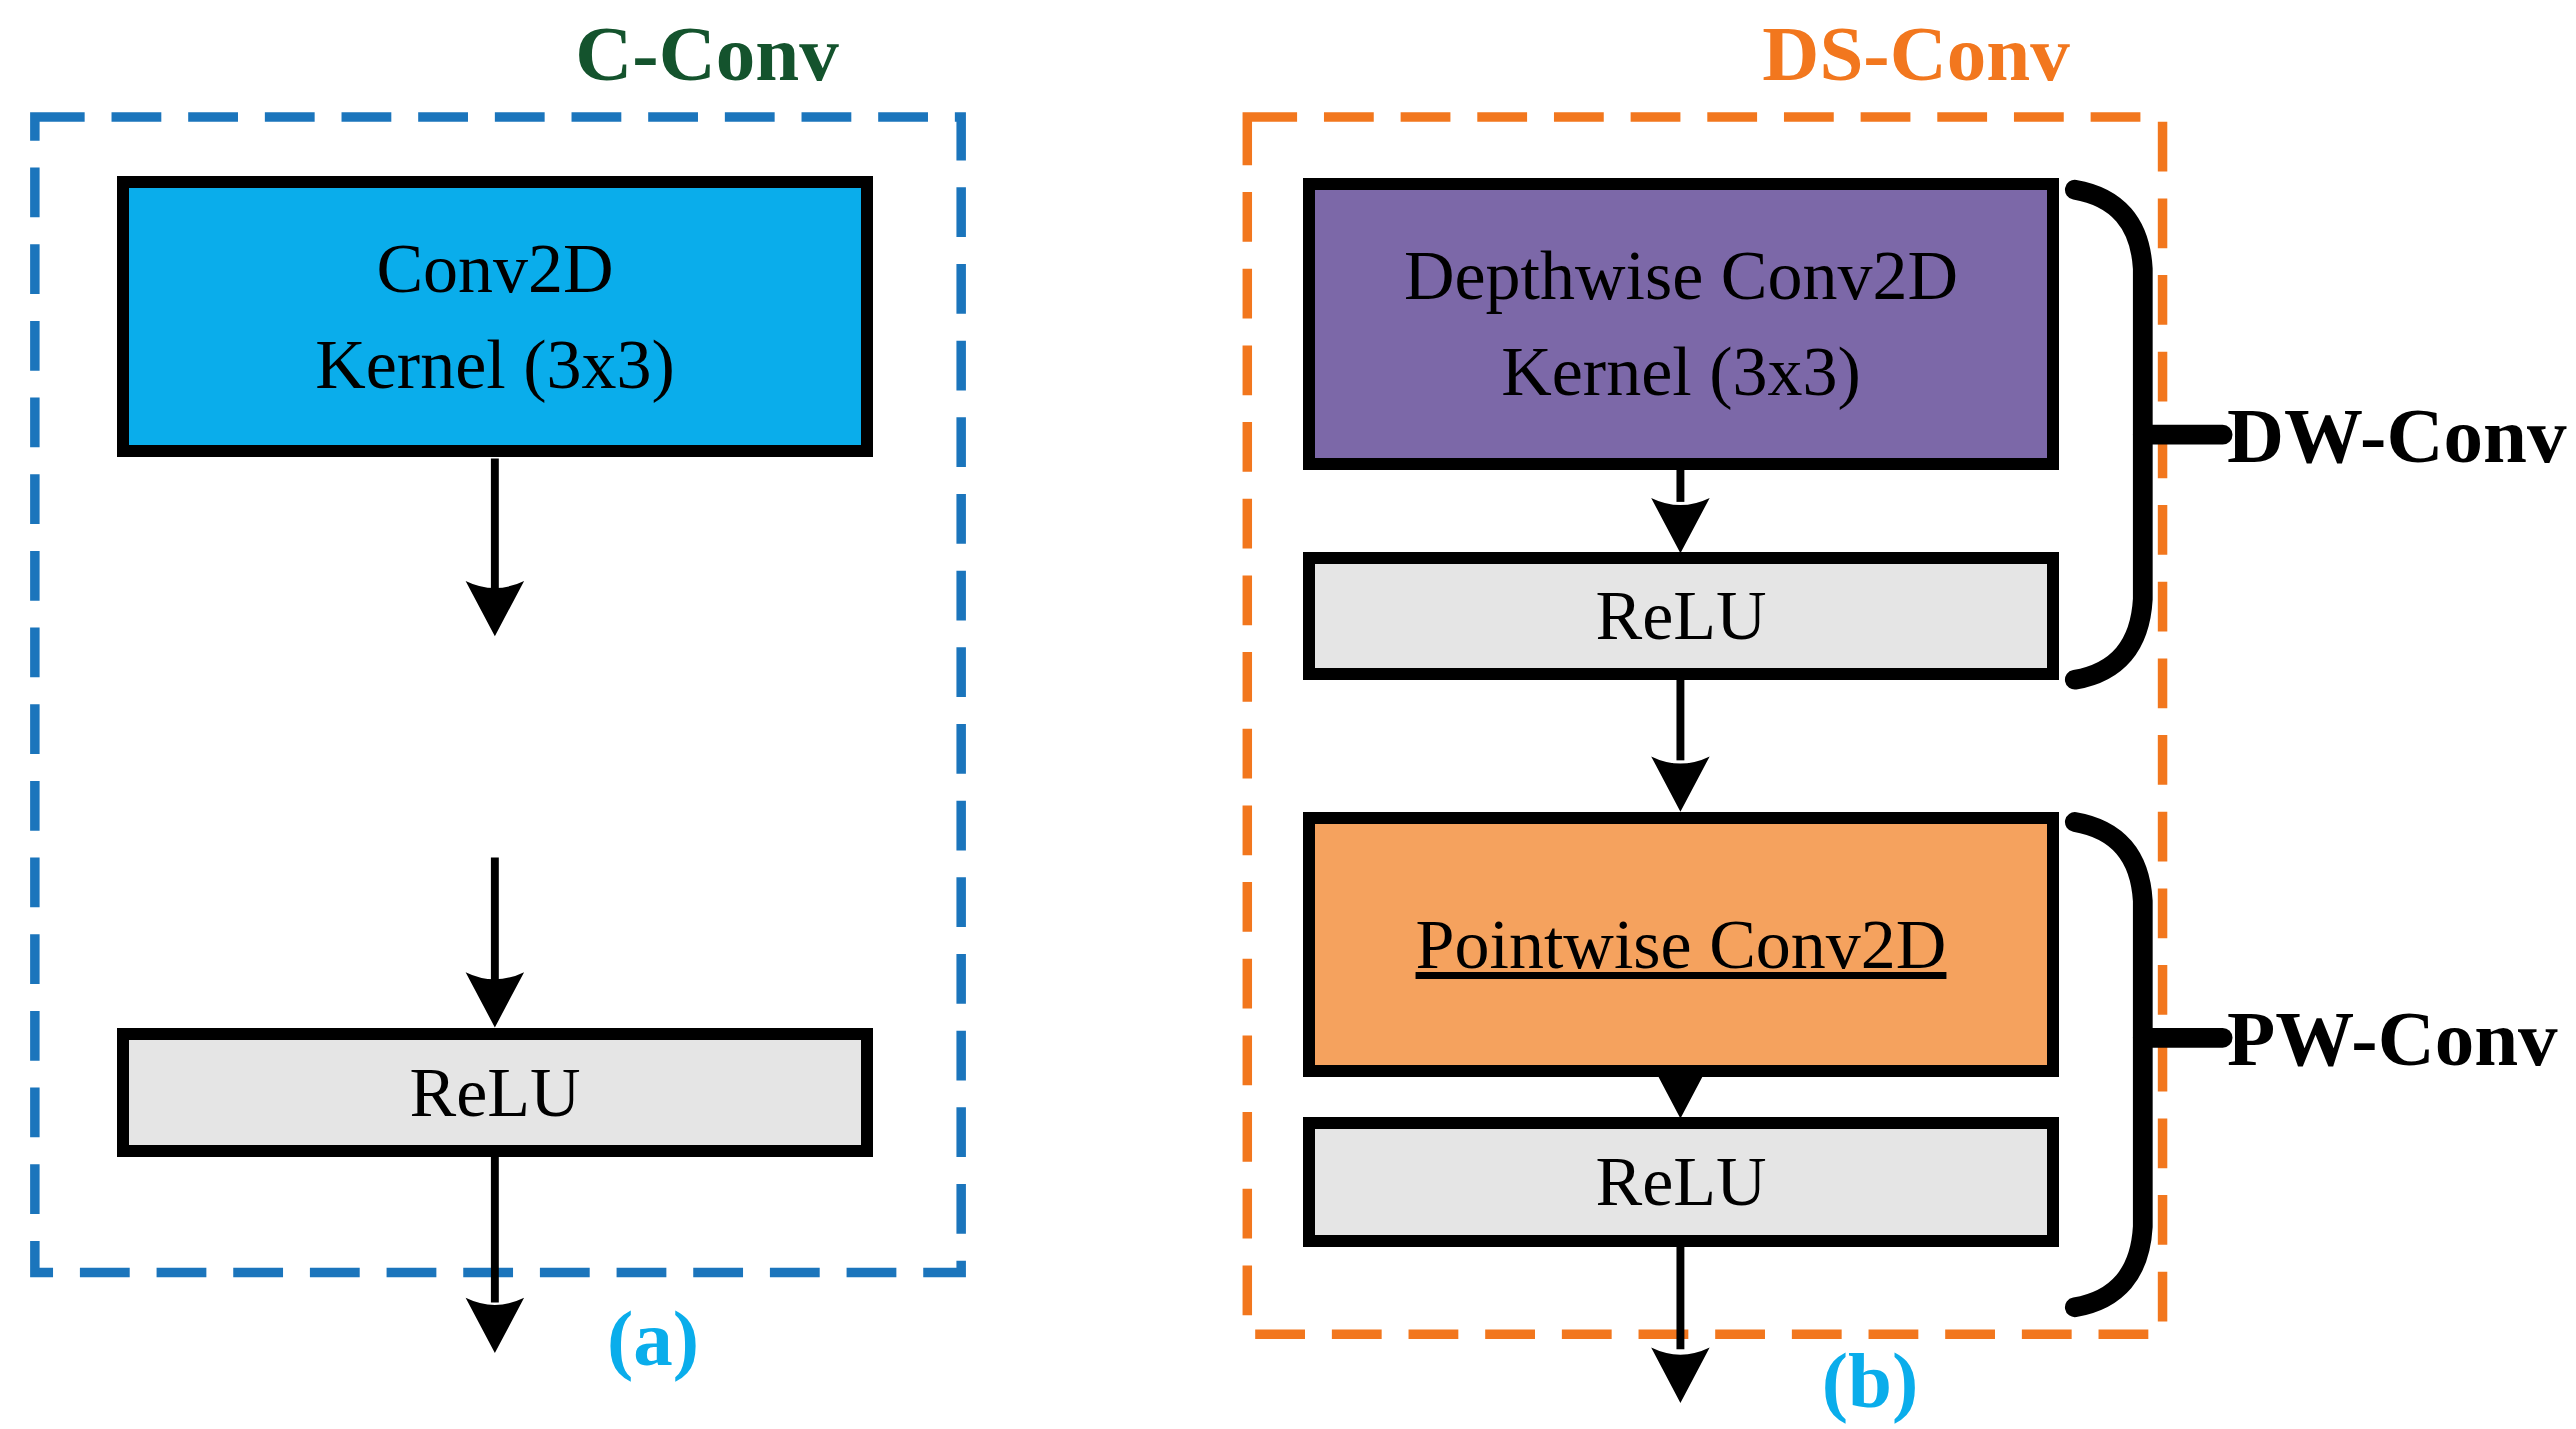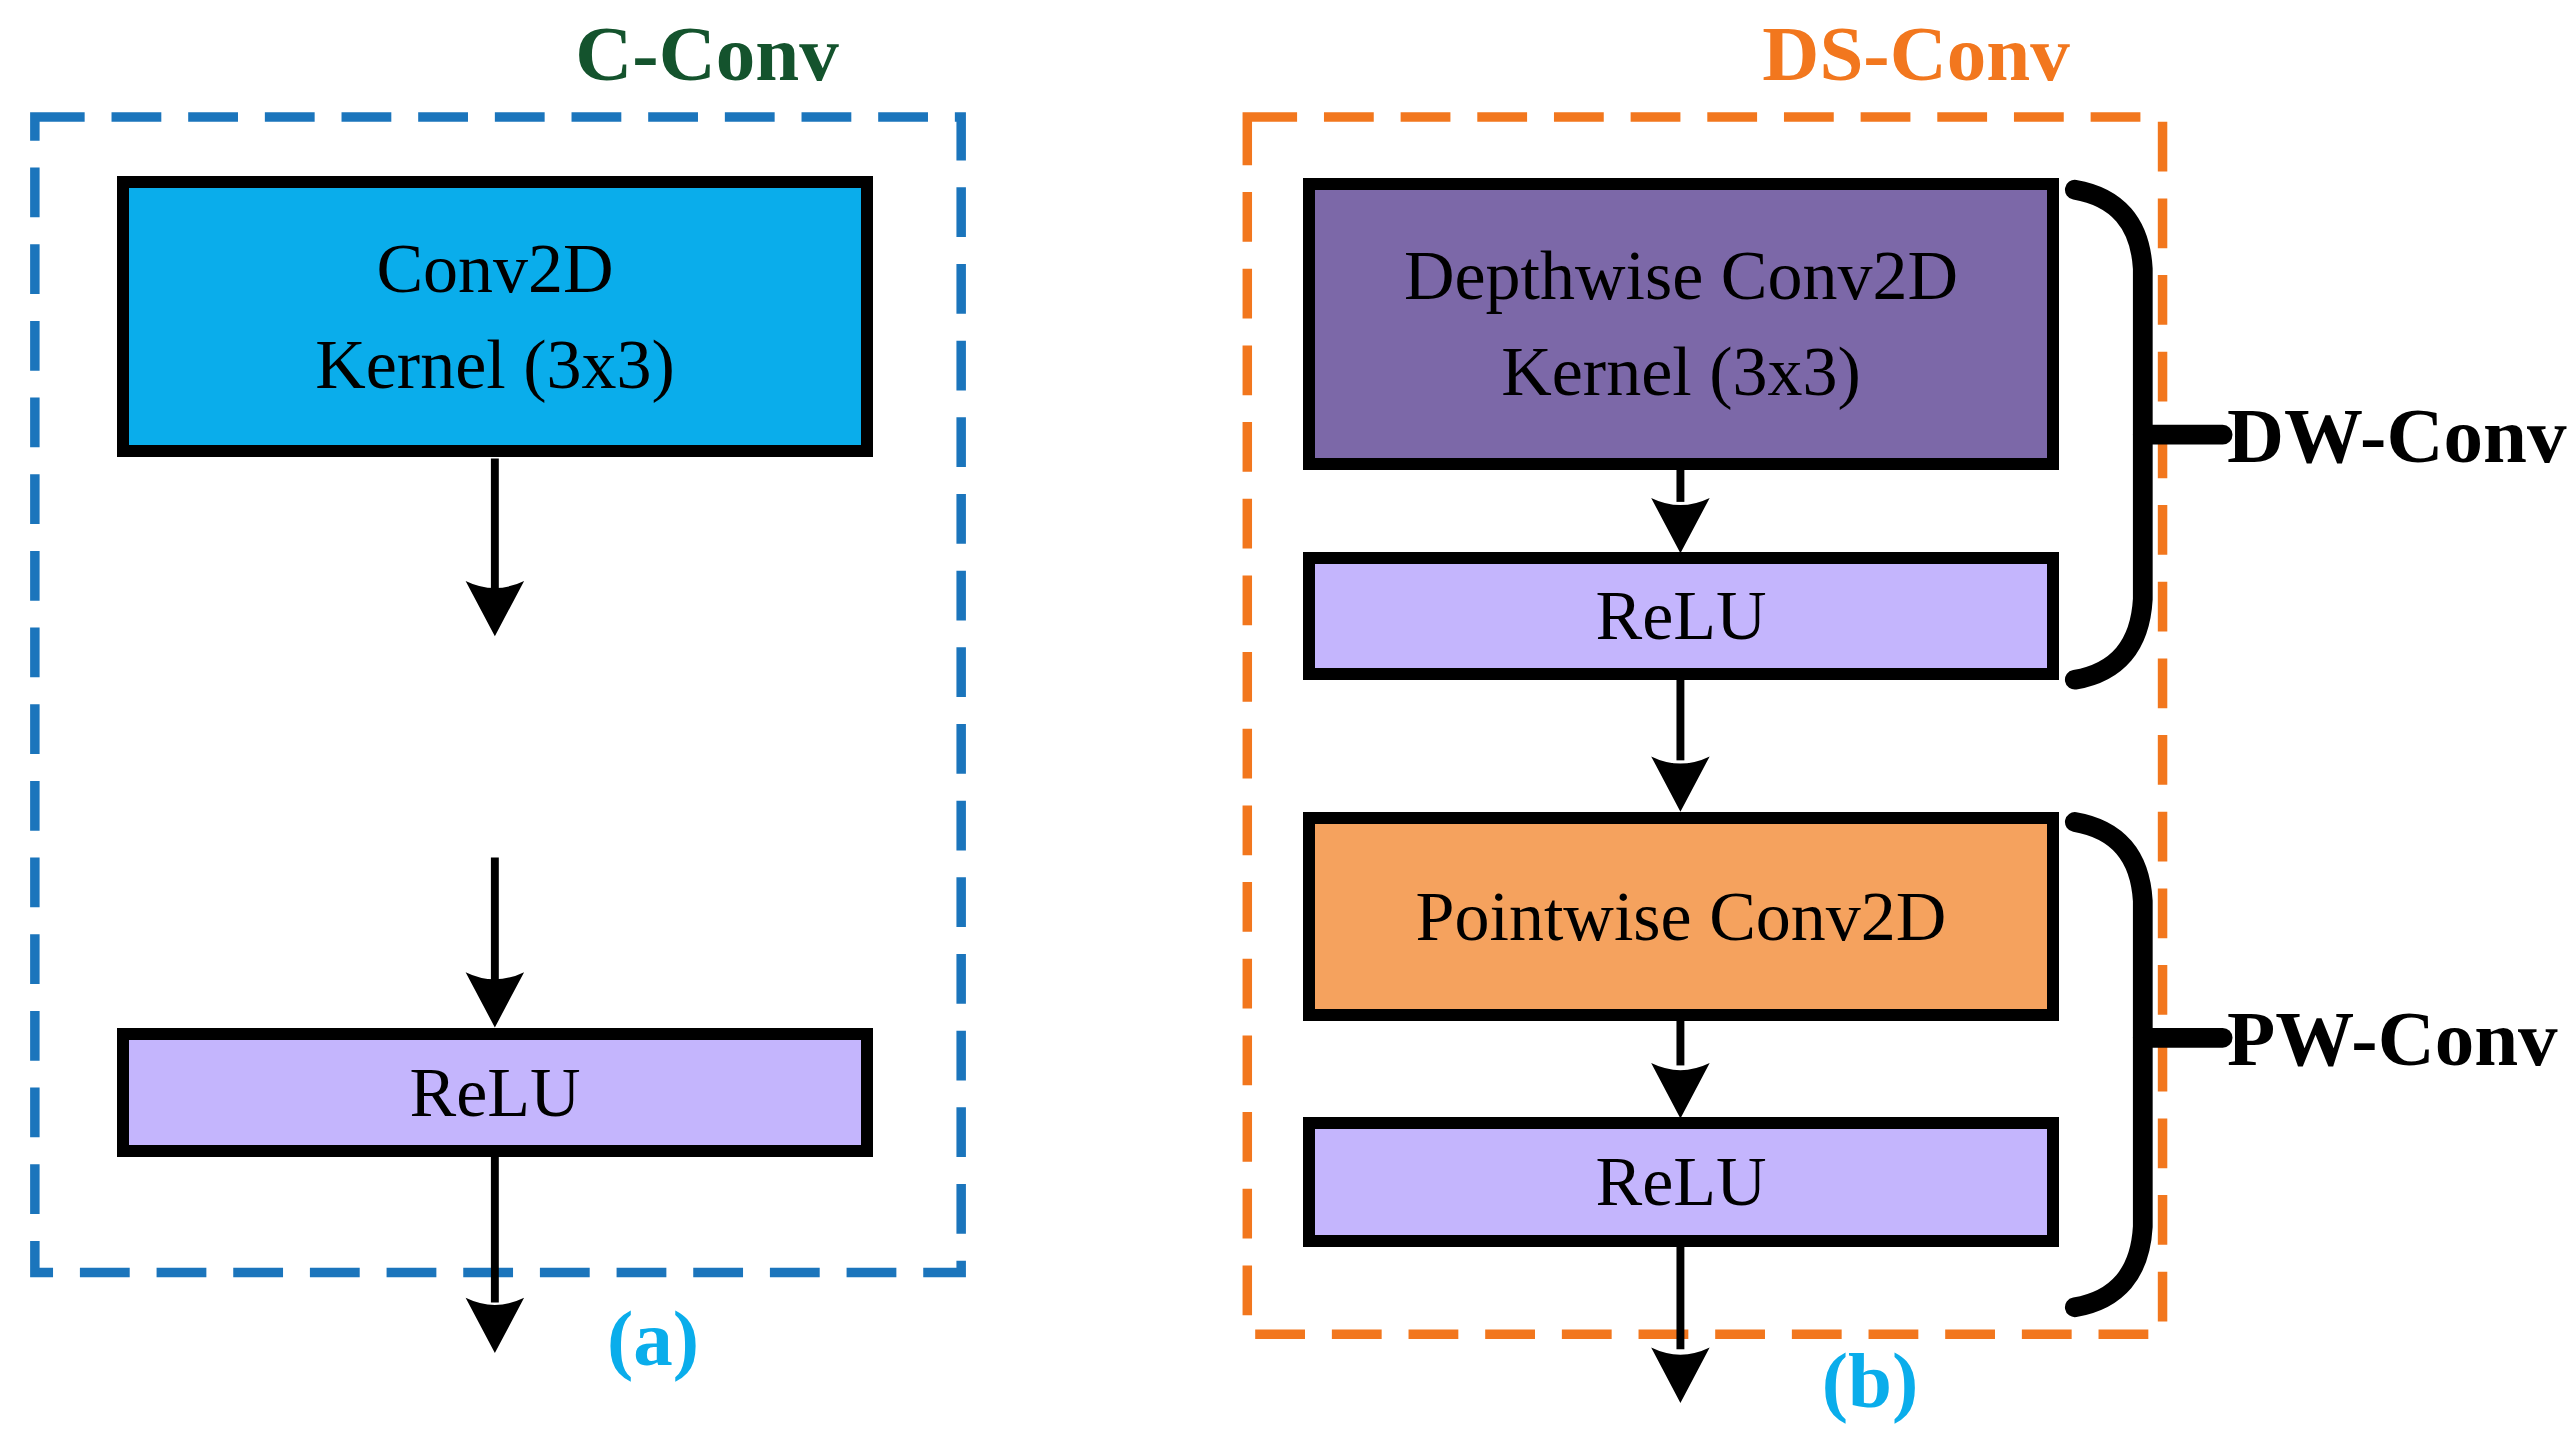--- a/index.html
+++ b/index.html
@@ -19,21 +19,21 @@
     display:flex;
     flex-direction:column;
     align-items:center;
     justify-content:center;
     text-align:center;
     color:#000;
     font-size:70px;
     line-height:96px;
     white-space:nowrap;
   }
-  .node.white{background:#c4b5fd;}
+  .node.white{background:#e5e5e5;}
   .node.cyan{background:#0AADEB;}
   .node.purple{background:#7C68A8;text-align:right;}
   .node.lorange{background:#F5A25E;}
 
   .panel-title{
     position:absolute;
     transform:translateX(-50%);
     font-size:79px;
     line-height:87px;
     font-weight:bold;
@@ -123,21 +123,21 @@
 
   <div class="node purple" style="left:1303px;top:178px;width:756px;height:292px;">
     <div>Depthwise Conv2D</div>
     <div>Kernel (3x3)</div>
   </div>
 
   <div class="node white" style="left:1303px;top:552px;width:756px;height:128px;">
     <div>ReLU</div>
   </div>
 
-  <div class="node lorange" style="left:1303px;top:812px;width:756px;height:209px;">
+  <div class="node lorange" style="left:1303px;top:812px;width:756px;height:265px;text-decoration:underline;">
     <div>Pointwise Conv2D</div>
   </div>
 
   <div class="node white" style="left:1303px;top:1117px;width:756px;height:130px;">
     <div>ReLU</div>
   </div>
 
   <div class="brace-label" style="left:2227px;top:987px;">PW-Conv</div>
 
   <div class="brace-label" style="left:2227px;top:384px;">DW-Conv</div>

